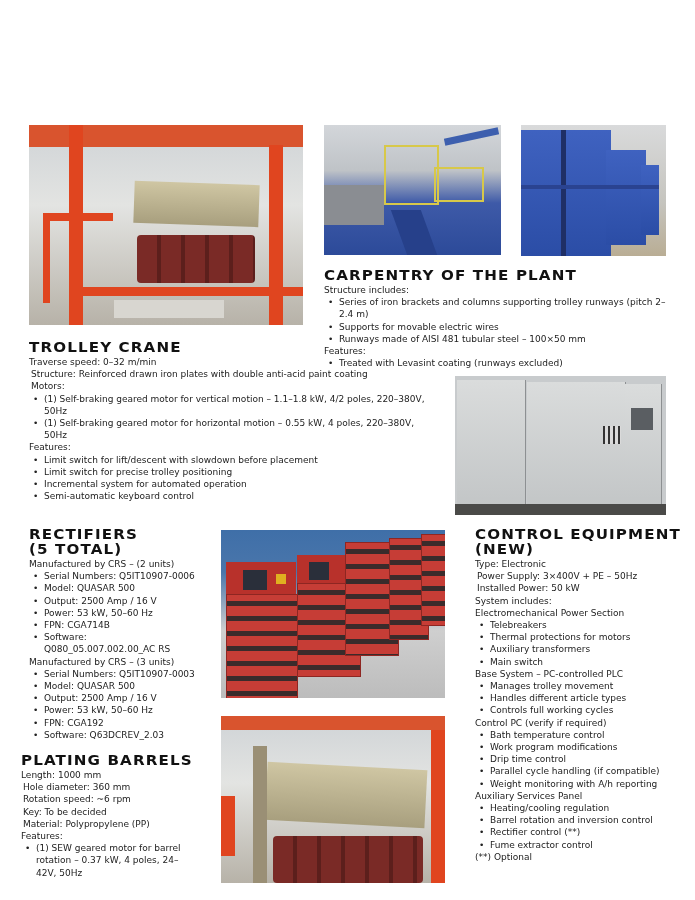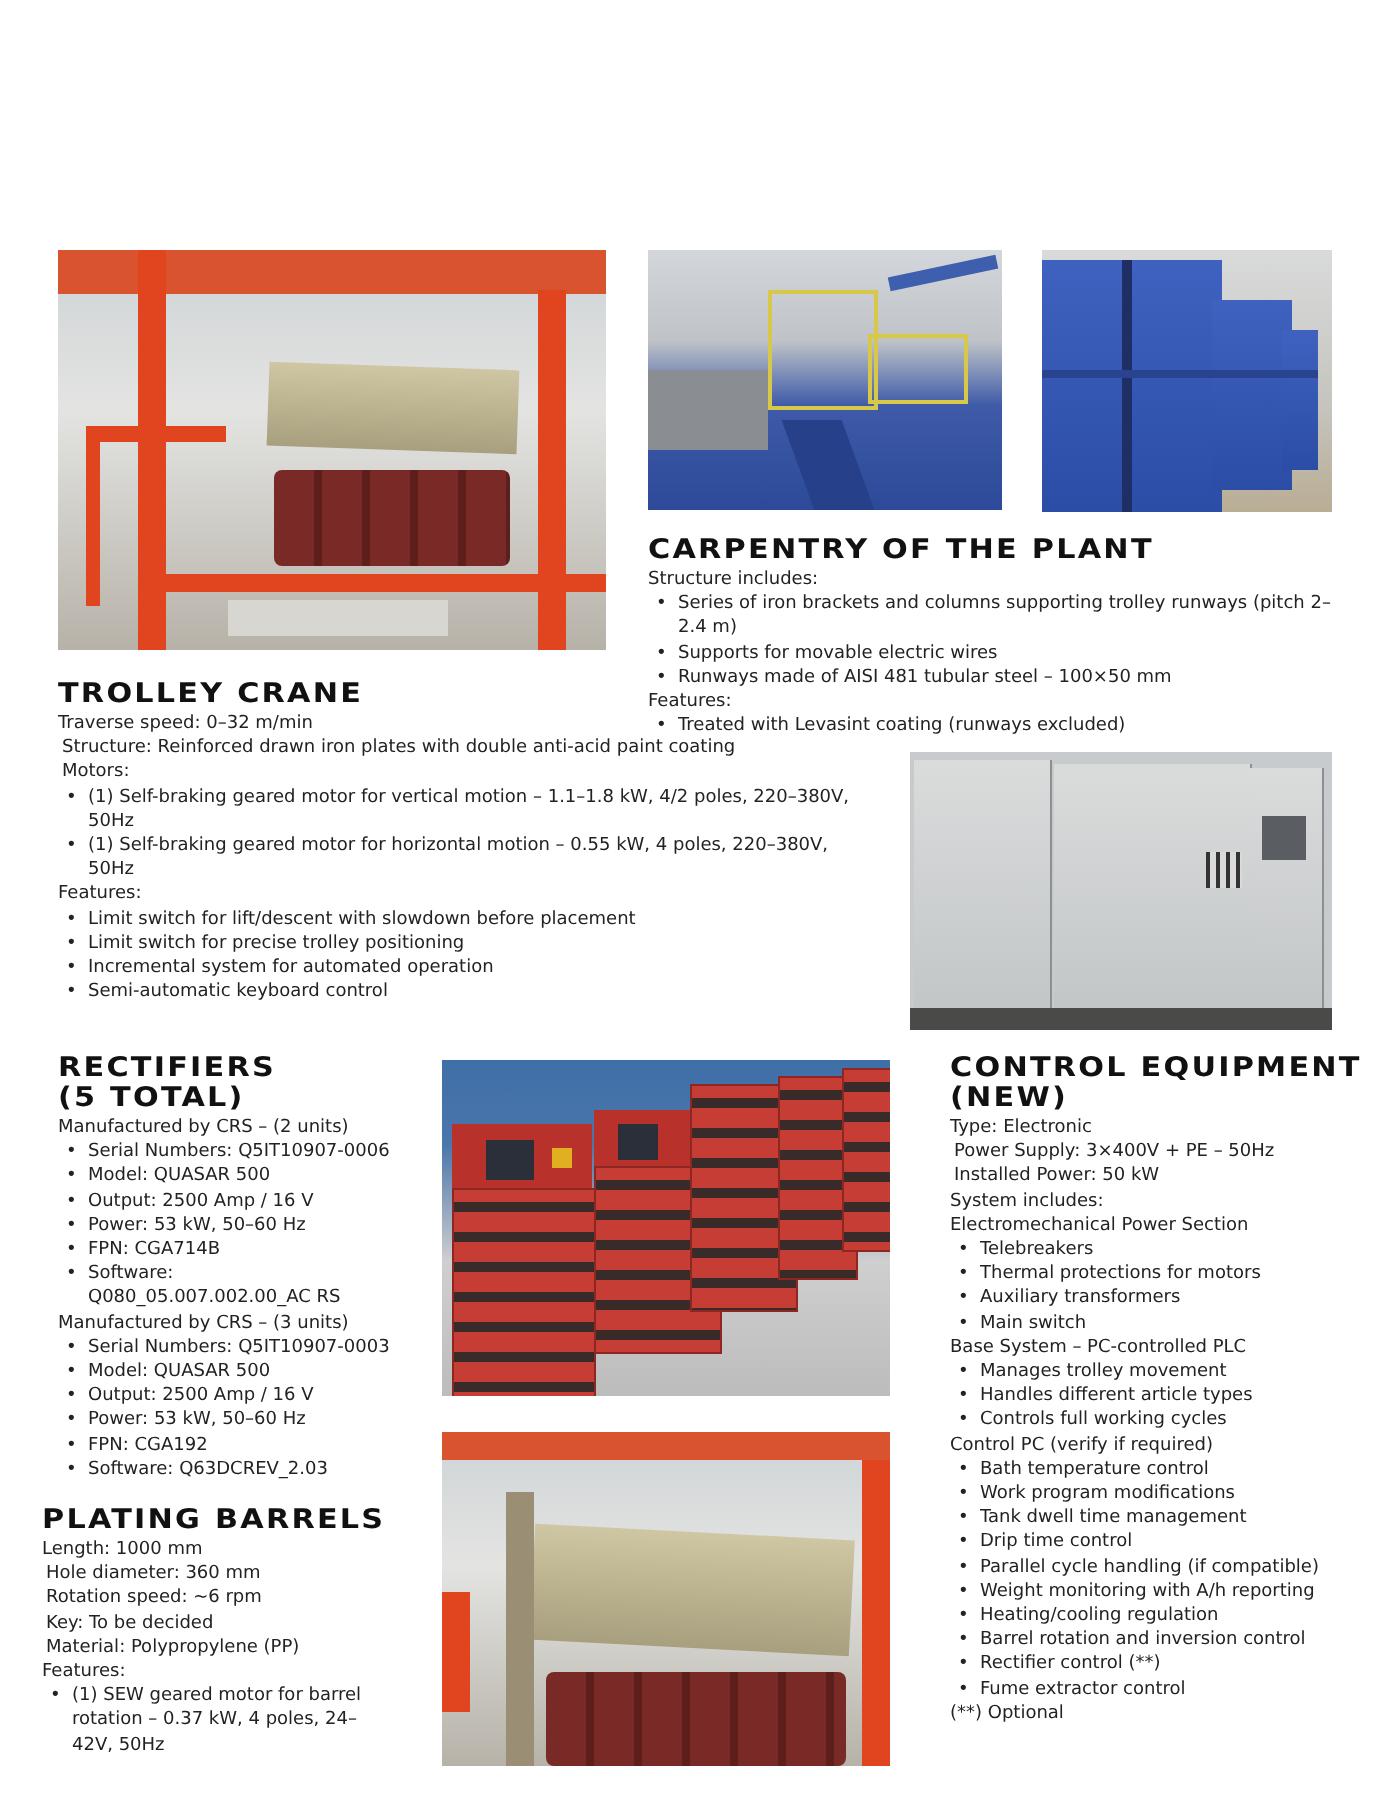--- a/index.html
+++ b/index.html
@@ -202,25 +202,25 @@
     <div class="l" data-name="section-header">Base System – PC-controlled PLC</div>
     <ul>
       <li class="l" data-name="list-item">Manages trolley movement</li>
       <li class="l" data-name="list-item">Handles different article types</li>
       <li class="l" data-name="list-item">Controls full working cycles</li>
     </ul>
     <div class="l" data-name="section-header">Control PC (verify if required)</div>
     <ul>
       <li class="l" data-name="list-item">Bath temperature control</li>
       <li class="l" data-name="list-item">Work program modifications</li>
-      <li class="l" data-name="list-item">Tank dwell time management</li>
       <li class="l" data-name="list-item">Drip time control</li>
       <li class="l" data-name="list-item">Parallel cycle handling (if compatible)</li>
       <li class="l" data-name="list-item">Weight monitoring with A/h reporting</li>
     </ul>
+    <div class="l" data-name="section-header">Auxiliary Services Panel</div>
     <ul>
       <li class="l" data-name="list-item">Heating/cooling regulation</li>
       <li class="l" data-name="list-item">Barrel rotation and inversion control</li>
       <li class="l" data-name="list-item">Rectifier control (**)</li>
       <li class="l" data-name="list-item">Fume extractor control</li>
     </ul>
     <div class="l" data-name="footnote">(**) Optional</div>
   </div>
 </div>
 

